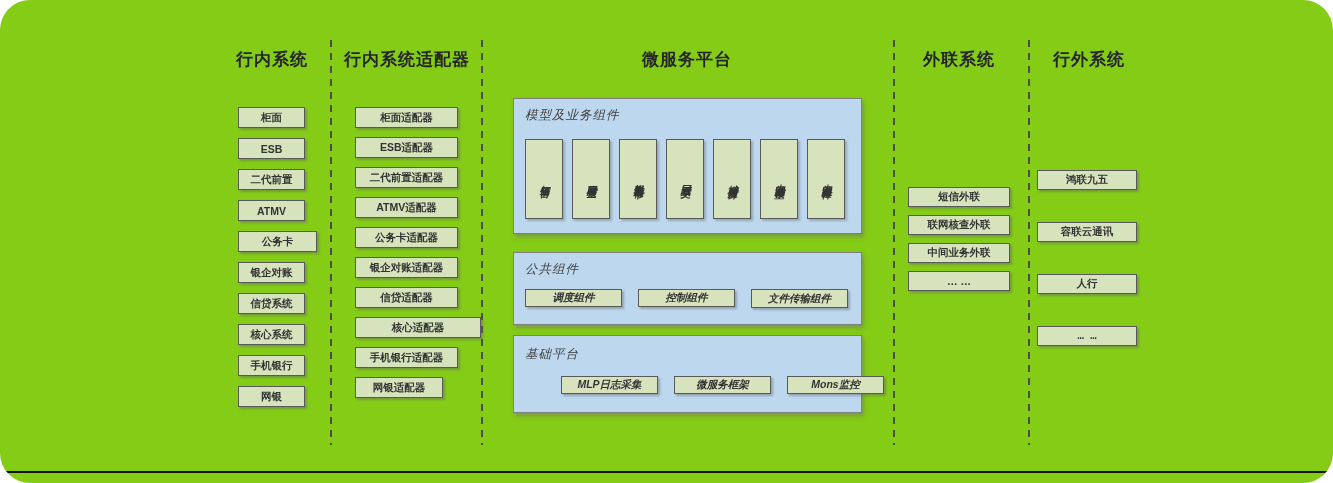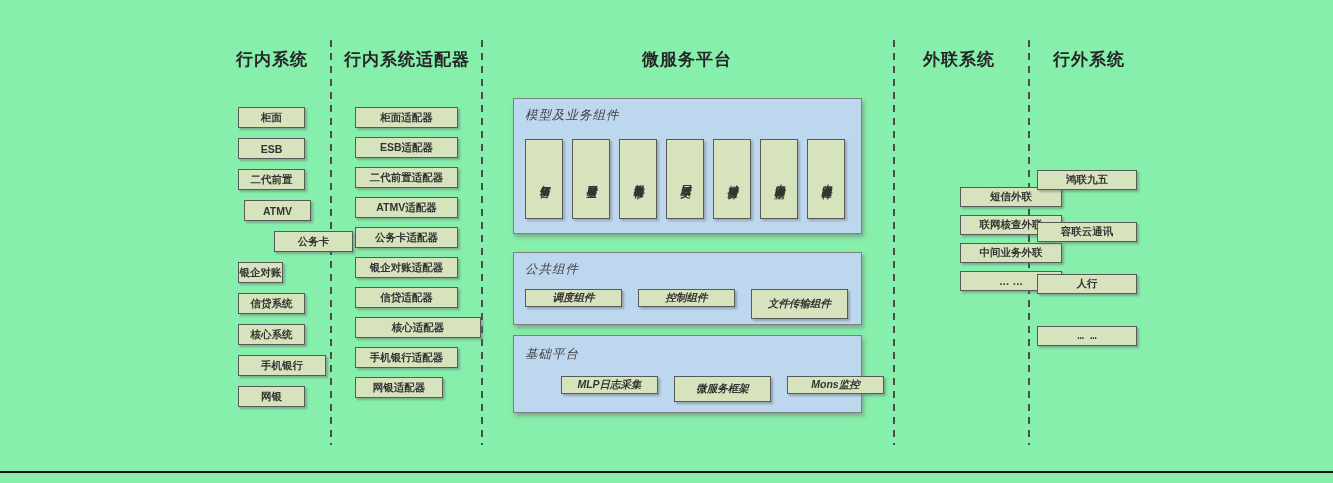--- a/index.html
+++ b/index.html
@@ -7,21 +7,21 @@
     --green-border:#595959;
     --blue-fill:#bdd7ee;
     --blue-border:#7f7f7f;
     --divider-color:#4d4d4d;
     --text-dark:#262626;
     --text-box:#333333;
     --baseline-color:#111111;
   }
   *{margin:0;padding:0;box-sizing:border-box;}
   body{background:#ffffff;font-family:"Liberation Sans","DejaVu Sans",sans-serif;}
-  .canvas{position:relative;width:1333px;height:483px;background:#86efac;overflow:hidden;}
+  .canvas{position:relative;width:1333px;height:483px;background:#84cc16;overflow:hidden;border-radius:30px;}
 
   .divider{position:absolute;top:40px;height:405px;width:2px;
     background:repeating-linear-gradient(to bottom,var(--divider-color) 0 7px,transparent 7px 13px);}
 
   .col-header{position:absolute;top:48px;font-size:17px;font-weight:bold;
     color:var(--text-dark);text-align:center;letter-spacing:1px;}
 
   .vstack{position:absolute;display:flex;flex-direction:column;}
 
   .gbox{background:var(--green-fill);border:1.4px solid var(--green-border);
@@ -61,26 +61,26 @@
   <div class="col-header" style="left:202px;width:140px;">行内系统</div>
   <div class="col-header" style="left:336px;width:142px;">行内系统适配器</div>
   <div class="col-header" style="left:607px;width:160px;">微服务平台</div>
   <div class="col-header" style="left:889px;width:140px;">外联系统</div>
   <div class="col-header" style="left:1019px;width:140px;">行外系统</div>
 
   <div class="vstack" style="left:238px;top:107px;width:67px;gap:10px;">
       <div class="gbox h21" style="width:67px;">柜面</div>
       <div class="gbox h21" style="width:67px;">ESB</div>
       <div class="gbox h21" style="width:67px;">二代前置</div>
-      <div class="gbox h21" style="width:67px;margin-left:6px;">ATMV</div>
-      <div class="gbox h21" style="width:79px;margin-left:36px;">公务卡</div>
-      <div class="gbox h21" style="width:45px;">银企对账</div>
+      <div class="gbox h21" style="width:67px;">ATMV</div>
+      <div class="gbox h21" style="width:79px;">公务卡</div>
+      <div class="gbox h21" style="width:67px;">银企对账</div>
       <div class="gbox h21" style="width:67px;">信贷系统</div>
       <div class="gbox h21" style="width:67px;">核心系统</div>
-      <div class="gbox h21" style="width:88px;text-align:right;">手机银行</div>
+      <div class="gbox h21" style="width:67px;text-align:right;">手机银行</div>
       <div class="gbox h21" style="width:67px;">网银</div>
     </div>
 
   <div class="vstack" style="left:355px;top:107px;width:103px;gap:9px;">
       <div class="gbox h21" style="width:103px;">柜面适配器</div>
       <div class="gbox h21" style="width:103px;">ESB适配器</div>
       <div class="gbox h21" style="width:103px;">二代前置适配器</div>
       <div class="gbox h21" style="width:103px;">ATMV适配器</div>
       <div class="gbox h21" style="width:103px;">公务卡适配器</div>
       <div class="gbox h21" style="width:103px;">银企对账适配器</div>
@@ -101,34 +101,34 @@
         <div class="vbox">中间业务模型</div>
         <div class="vbox">中间业务组件</div>
       </div>
   </div>
 
   <div class="bluebox" style="left:513px;top:252px;width:349px;height:73px;">
     <div class="blabel">公共组件</div>
     <div class="hrow" style="left:11px;top:36px;gap:16px;">
         <div class="gbox" style="width:97px;height:18px;">调度组件</div>
         <div class="gbox" style="width:97px;height:18px;">控制组件</div>
-        <div class="gbox" style="width:97px;height:30px;">文件传输组件</div>
+        <div class="gbox" style="width:97px;height:19px;">文件传输组件</div>
       </div>
   </div>
 
   <div class="bluebox" style="left:513px;top:335px;width:349px;height:78px;">
     <div class="blabel" style="top:10px;">基础平台</div>
     <div class="hrow" style="left:11px;top:40px;gap:16px;padding-left:36px;">
         <div class="gbox" style="width:97px;height:18px;">MLP日志采集</div>
-        <div class="gbox" style="width:97px;height:26px;">微服务框架</div>
+        <div class="gbox" style="width:97px;height:18px;">微服务框架</div>
         <div class="gbox" style="width:97px;height:18px;">Mons监控</div>
       </div>
   </div>
 
-  <div class="vstack" style="left:960px;top:187px;width:102px;gap:8px;">
+  <div class="vstack" style="left:908px;top:187px;width:102px;gap:8px;">
       <div class="gbox h20" style="width:102px;">短信外联</div>
       <div class="gbox h20" style="width:102px;">联网核查外联</div>
       <div class="gbox h20" style="width:102px;">中间业务外联</div>
       <div class="gbox h20" style="width:102px;">… …</div>
     </div>
 
   <div class="vstack" style="left:1037px;top:170px;width:100px;gap:32px;font-family:Liberation Mono, monospace;">
       <div class="gbox h20" style="width:100px;">鸿联九五</div>
       <div class="gbox h20" style="width:100px;">容联云通讯</div>
       <div class="gbox h20" style="width:100px;">人行</div>

